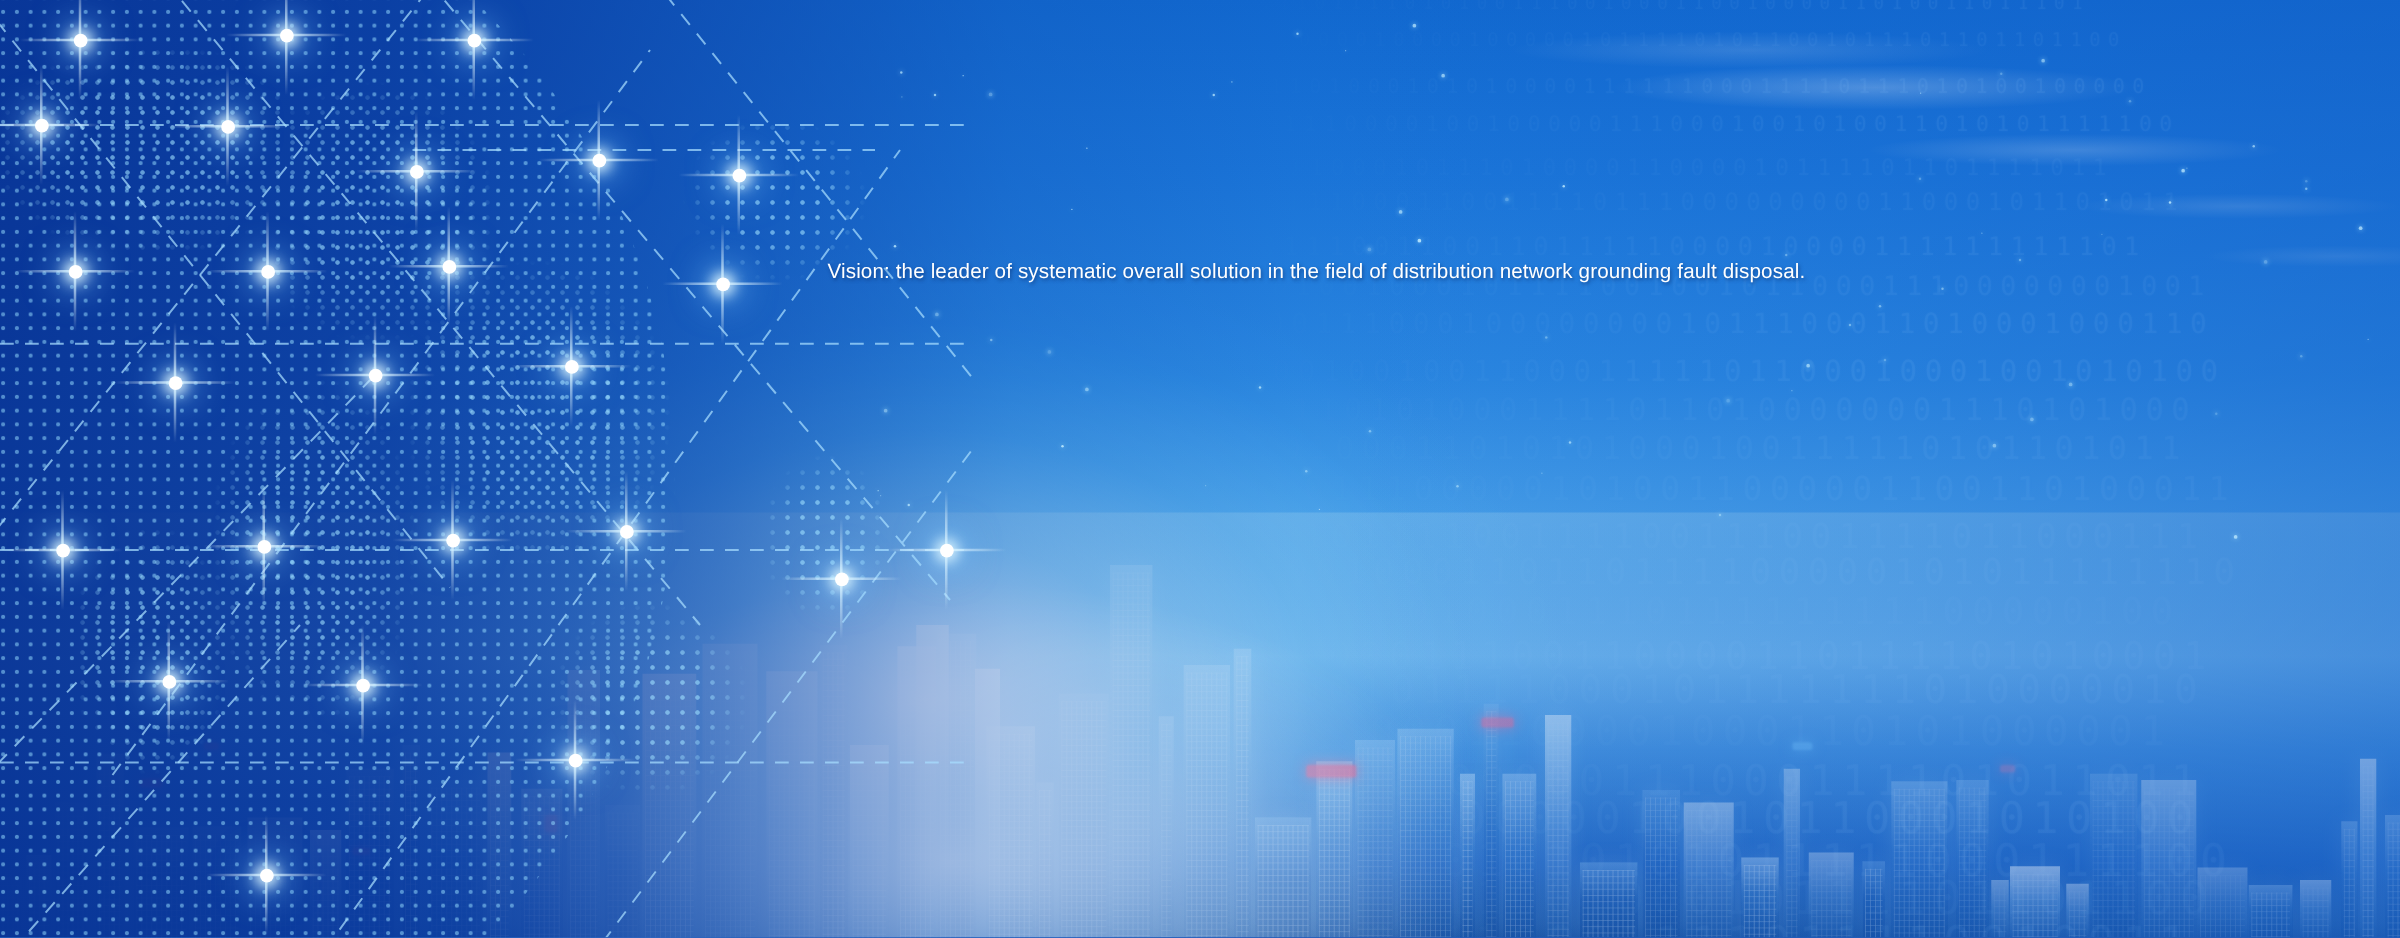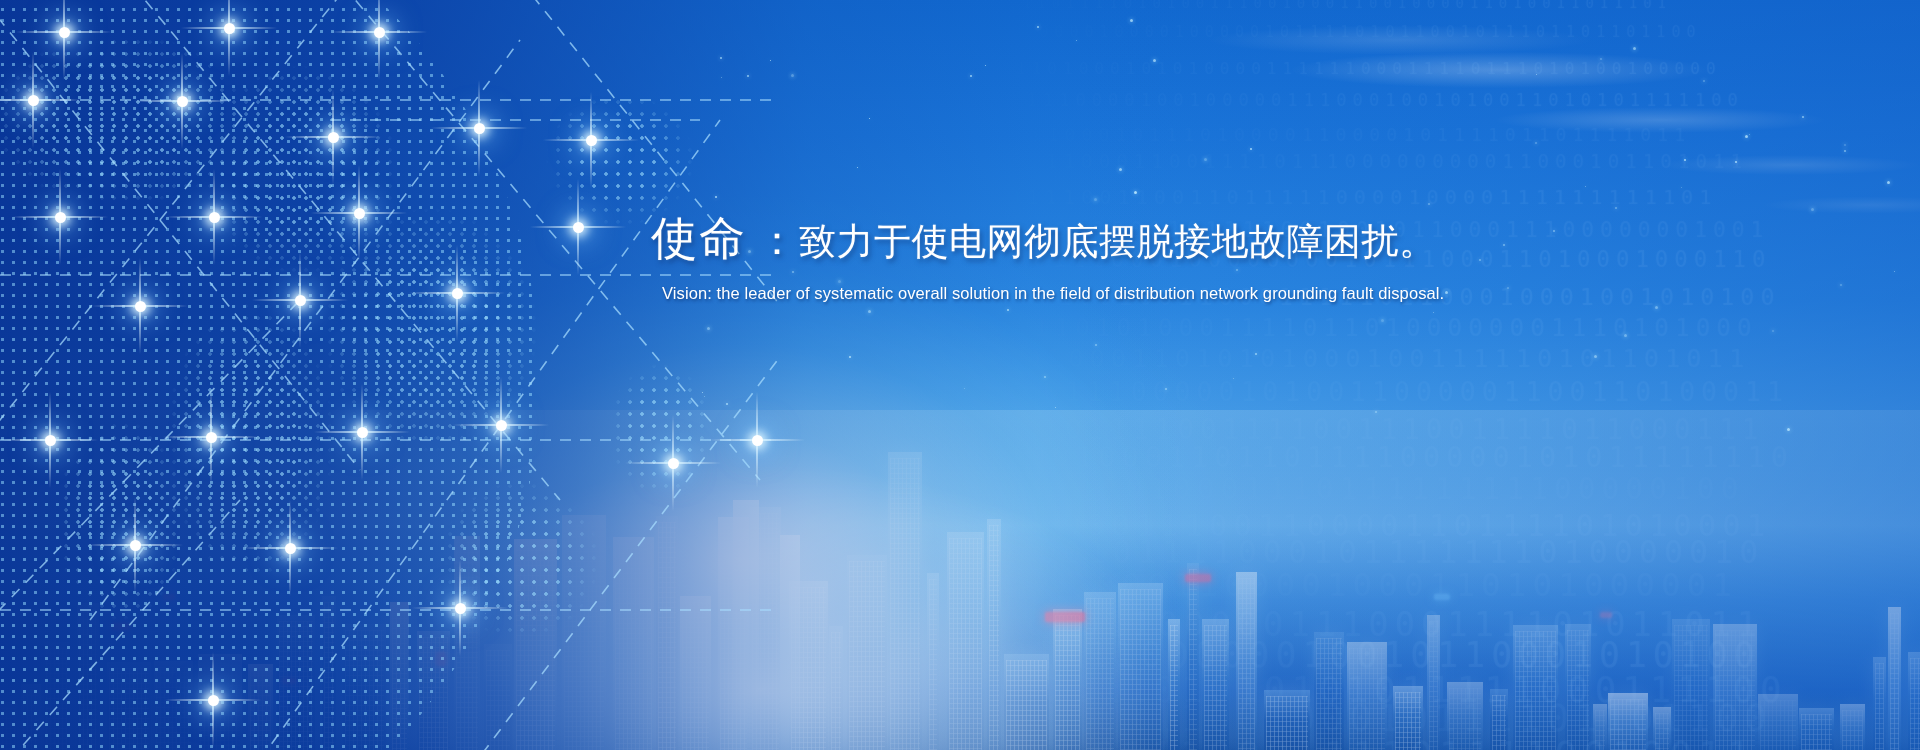--- a/index.html
+++ b/index.html
@@ -692,22 +692,19 @@
     <div style="position: absolute; height: 1px; width: 1px; left: 984.571px; top: 64.5089px; border-radius: 50%; background: rgba(190, 235, 255, 0.77); box-shadow: rgba(160, 225, 255, 0.8) 0px 0px 4px;"></div>
     <div style="position: absolute; height: 3px; width: 3px; left: 837.511px; top: 280.304px; border-radius: 50%; background: rgba(190, 235, 255, 0.33); box-shadow: rgba(160, 225, 255, 0.8) 0px 0px 4px;"></div>
     <div style="position: absolute; height: 3px; width: 3px; left: 1134.02px; top: 190.715px; border-radius: 50%; background: rgba(190, 235, 255, 0.88); box-shadow: rgba(160, 225, 255, 0.8) 0px 0px 4px;"></div>
     <div style="position: absolute; height: 3px; width: 3px; left: 867.51px; top: 309.89px; border-radius: 50%; background: rgba(190, 235, 255, 0.58); box-shadow: rgba(160, 225, 255, 0.8) 0px 0px 4px;"></div>
     <div style="position: absolute; height: 2px; width: 2px; left: 1702.54px; top: 80.0524px; border-radius: 50%; background: rgba(190, 235, 255, 0.37); box-shadow: rgba(160, 225, 255, 0.8) 0px 0px 4px;"></div>
     <div style="position: absolute; height: 2px; width: 2px; left: 1844.37px; top: 143.984px; border-radius: 50%; background: rgba(190, 235, 255, 0.31); box-shadow: rgba(160, 225, 255, 0.8) 0px 0px 4px;"></div>
     <div style="position: absolute; height: 1px; width: 1px; left: 1432.97px; top: 312.25px; border-radius: 50%; background: rgba(190, 235, 255, 0.51); box-shadow: rgba(160, 225, 255, 0.8) 0px 0px 4px;"></div>
     <div style="position: absolute; height: 1px; width: 1px; left: 701.853px; top: 392.439px; border-radius: 50%; background: rgba(190, 235, 255, 0.8); box-shadow: rgba(160, 225, 255, 0.8) 0px 0px 4px;"></div>
     <div id="copy">
 
-    <div class="headline" id="line-mission">
-      <span class="lead">使命</span><span class="colon">：</span><span class="body">致力于使电网彻底摆脱接地故障困扰。</span>
-    </div>
 
 
     <p class="subline">Vision: the leader of systematic overall solution in the field of distribution network grounding fault disposal.</p>
 
   </div>
 
 </div>
 
 </body></html>

